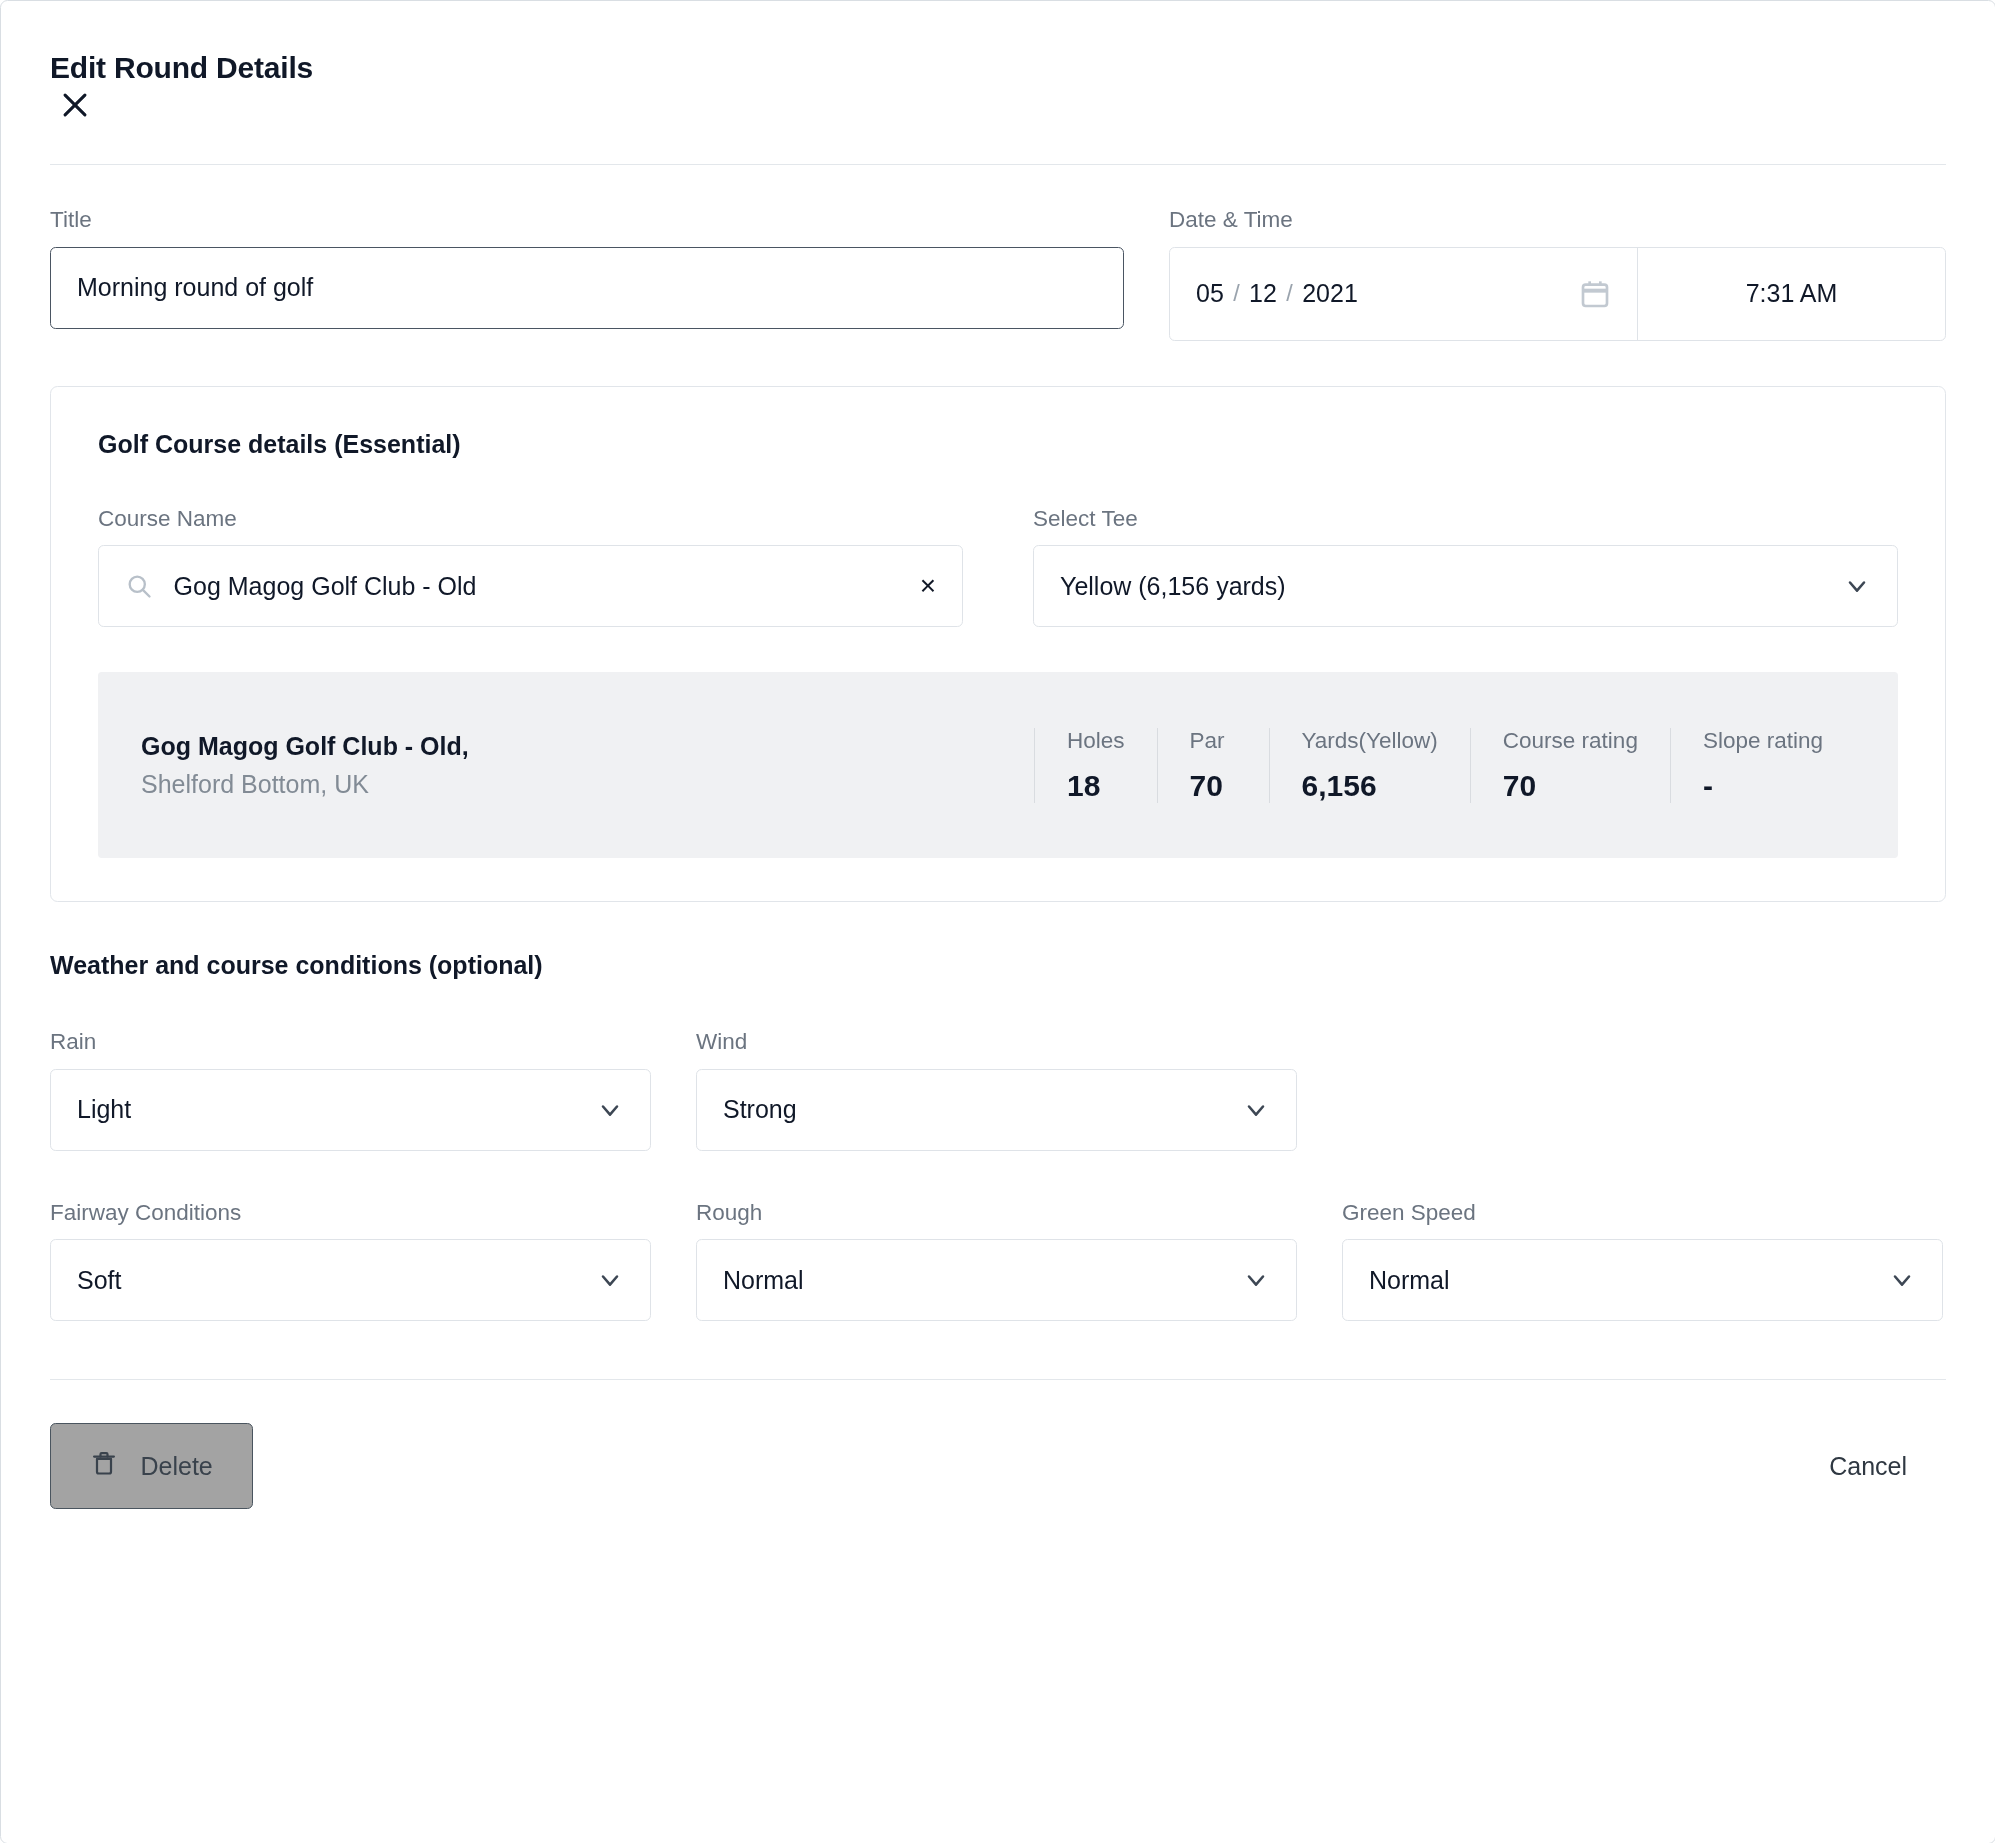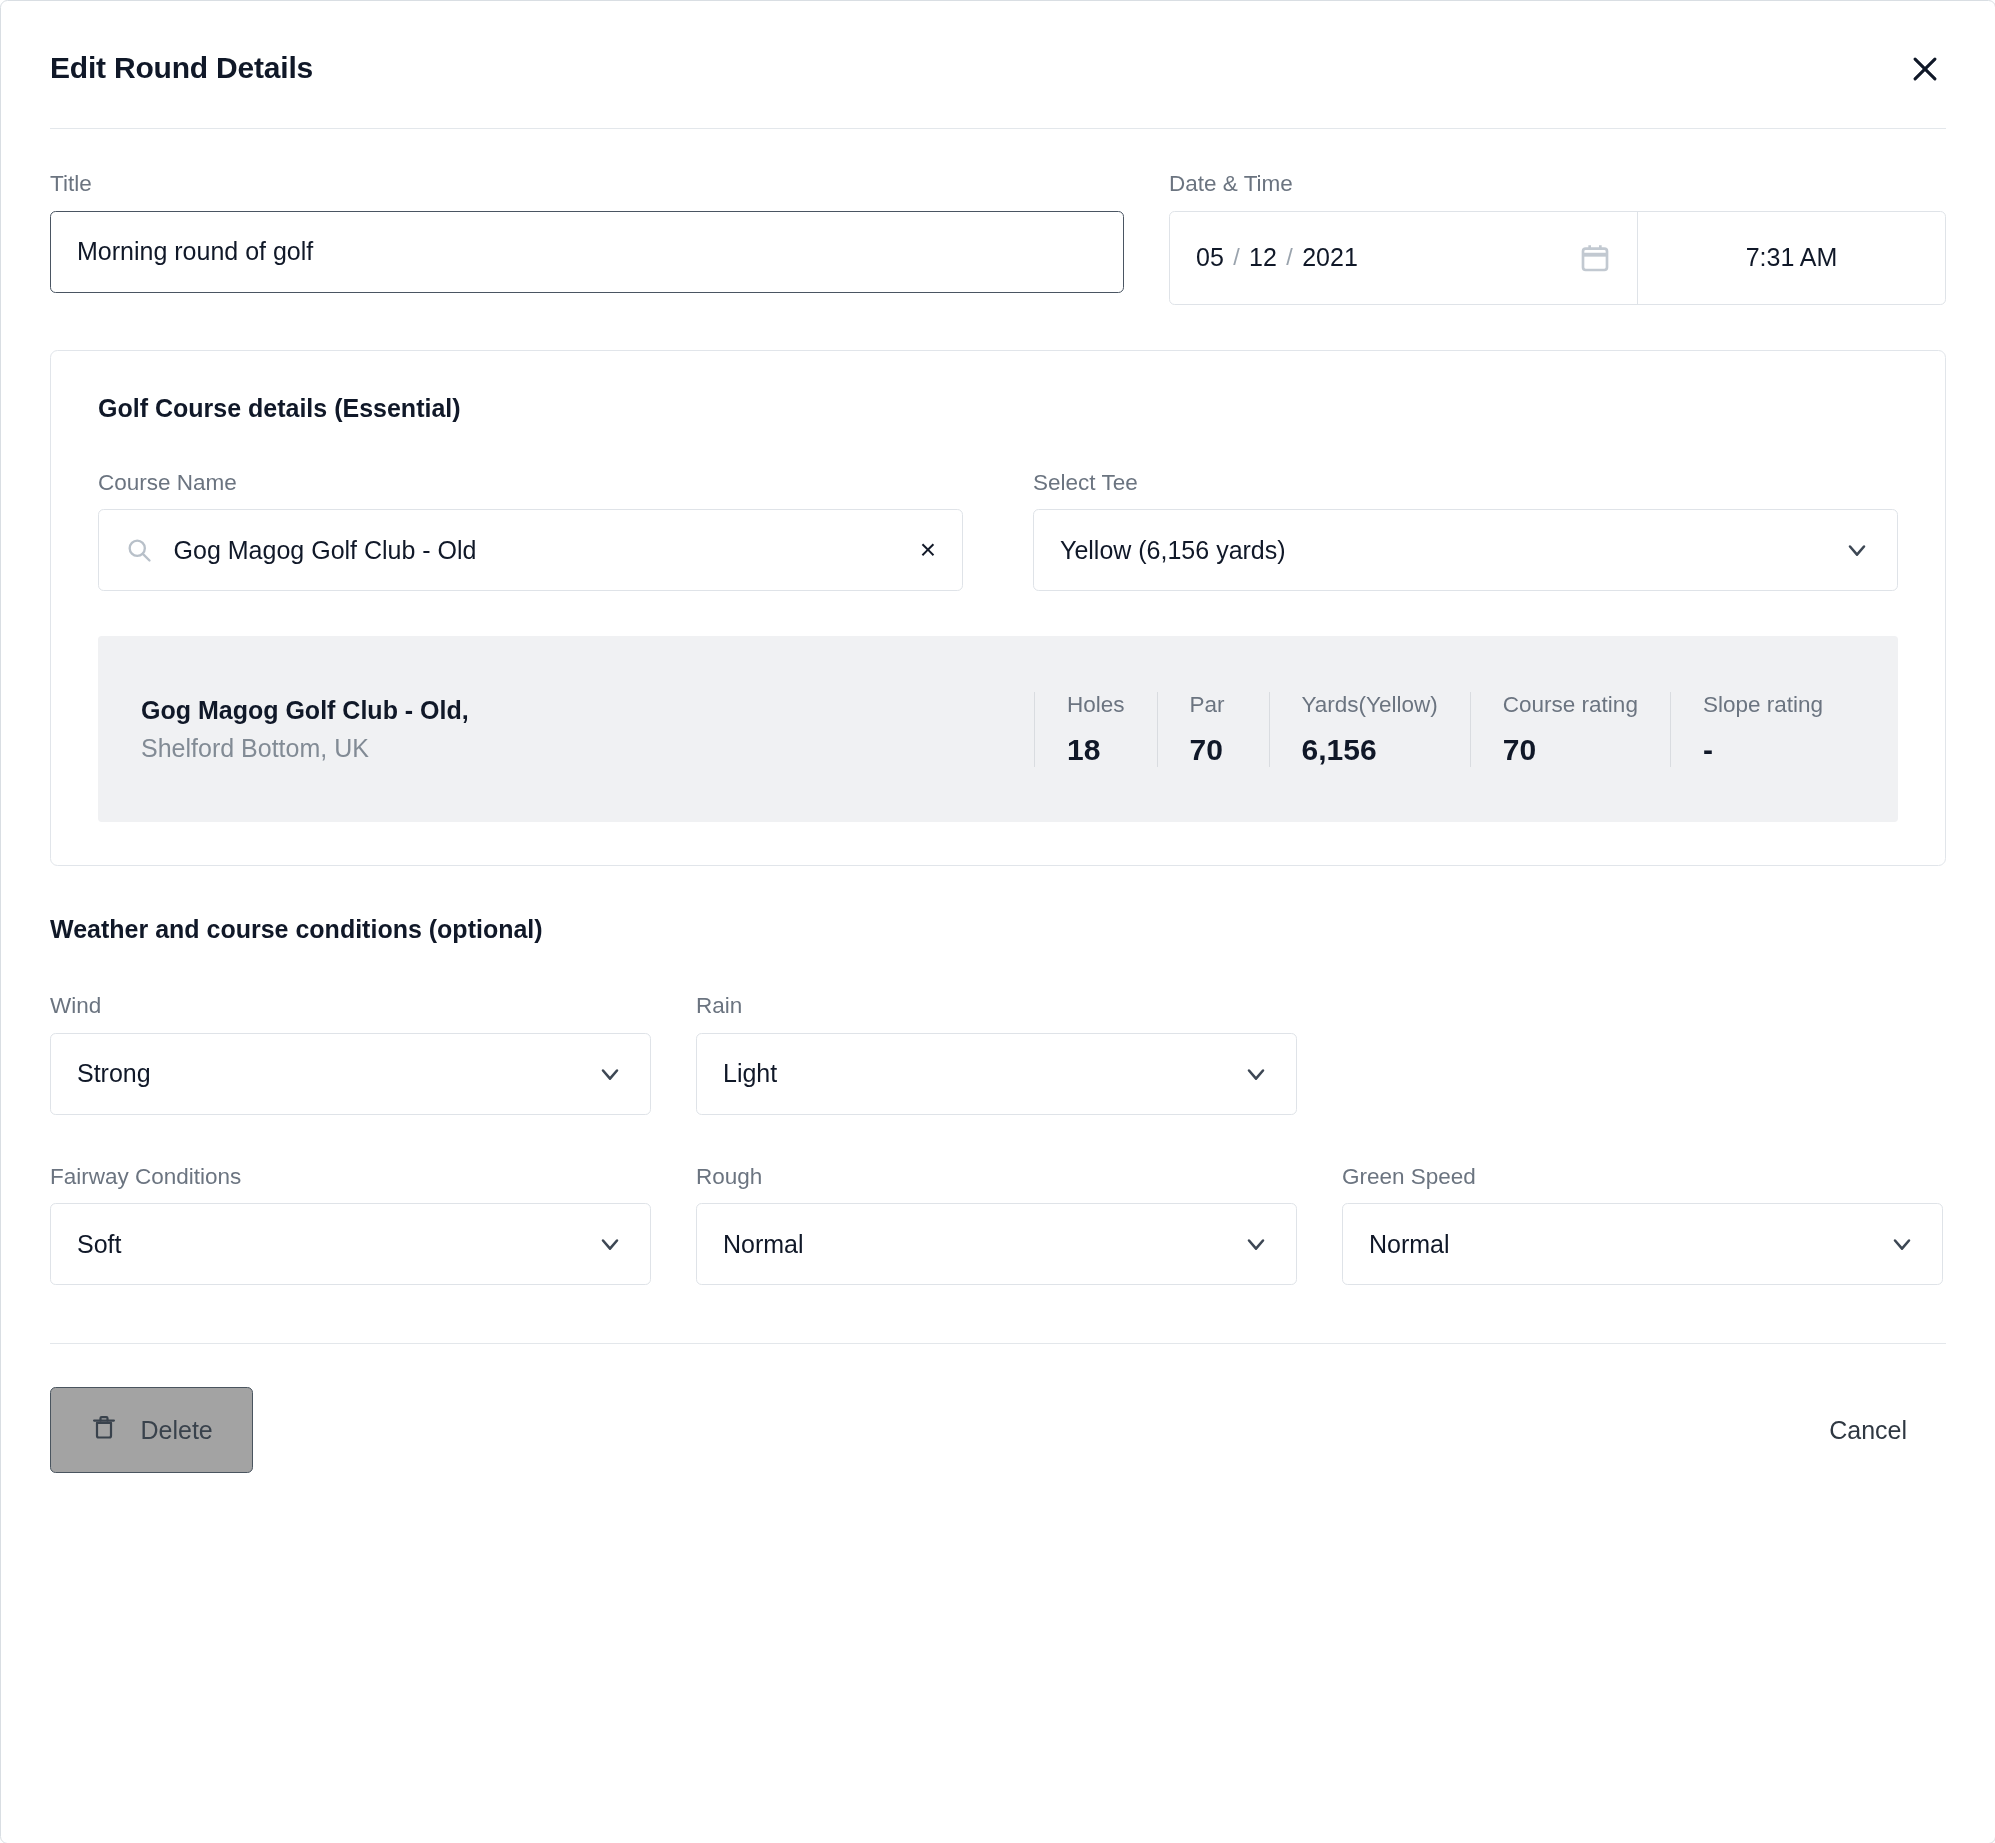--- a/index.html
+++ b/index.html
@@ -23,20 +23,21 @@
     overflow: hidden;
   }
 
   
   .dialog-header {
     display: flex;
     align-items: flex-start;
     justify-content: space-between;
     padding-top: 49px;
     padding-bottom: 0;
+    flex-direction: column;
   }
   .dialog-title {
     font-size: 30px;
     font-weight: bold;
     color: #101828;
     letter-spacing: -0.2px;
     line-height: 1.2;
   }
   .close-btn {
     width: 49px;
@@ -399,34 +400,34 @@
           <div class="stat-value">-</div>
         </div>
       </div>
     </div>
   </div>
 
   <div class="weather-heading">Weather and course conditions (optional)</div>
 
   <div class="weather-row">
     <div class="weather-col">
+      <span class="field-label">Rain</span>
+      <div class="select-box">
+        <span>Light</span>
+        <span class="chev">
+          <svg width="28" height="28" viewBox="0 0 24 24" fill="none" stroke="#3d4754" stroke-width="2.2" stroke-linecap="round" stroke-linejoin="round">
+              <polyline points="6 9 12 16 18 9"></polyline>
+            </svg>
+        </span>
+      </div>
+    </div>
+    <div class="weather-col">
       <span class="field-label">Wind</span>
       <div class="select-box">
         <span>Strong</span>
-        <span class="chev">
-          <svg width="28" height="28" viewBox="0 0 24 24" fill="none" stroke="#3d4754" stroke-width="2.2" stroke-linecap="round" stroke-linejoin="round">
-              <polyline points="6 9 12 16 18 9"></polyline>
-            </svg>
-        </span>
-      </div>
-    </div>
-    <div class="weather-col">
-      <span class="field-label">Rain</span>
-      <div class="select-box">
-        <span>Light</span>
         <span class="chev">
           <svg width="28" height="28" viewBox="0 0 24 24" fill="none" stroke="#3d4754" stroke-width="2.2" stroke-linecap="round" stroke-linejoin="round">
               <polyline points="6 9 12 16 18 9"></polyline>
             </svg>
         </span>
       </div>
     </div>
     <div class="weather-col"></div>
   </div>
 

